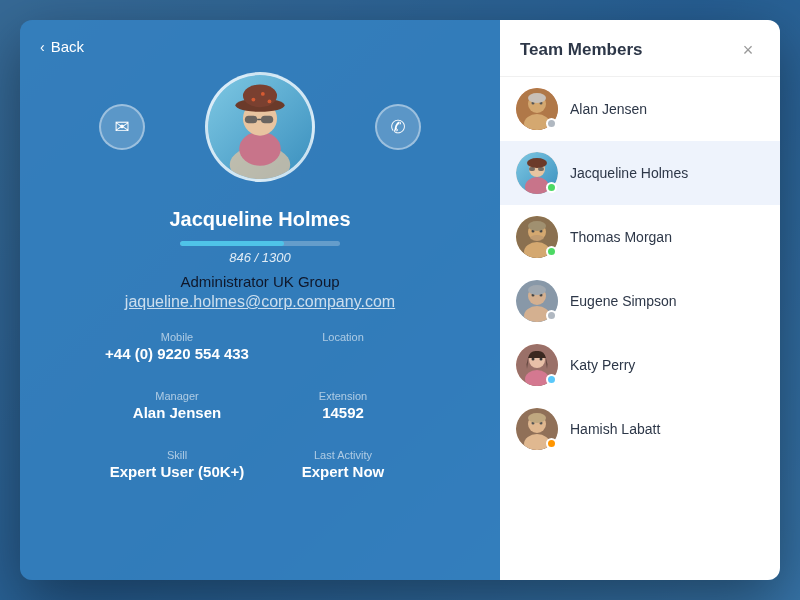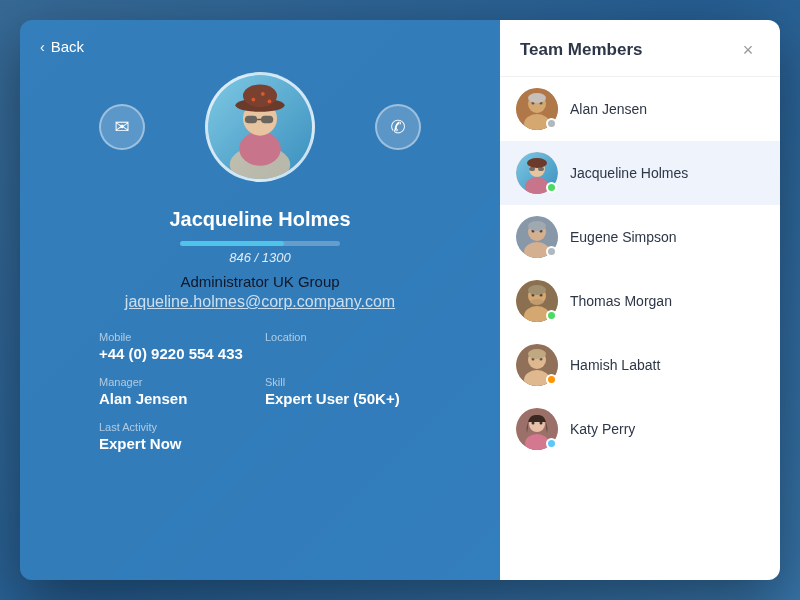--- a/index.html
+++ b/index.html
@@ -152,21 +152,22 @@
       font-size: 16px;
       margin-top: 3px;
       text-decoration: underline;
     }
 
     .details-grid {
       width: 100%;
       margin-top: 20px;
       display: grid;
       grid-template-columns: 1fr 1fr;
-      gap: 14px 10px;
+      gap: 28px 10px;
+      text-align: center;
     }
 
     .detail-item .detail-label {
       color: rgba(255,255,255,0.6);
       font-size: 11px;
       margin-bottom: 2px;
     }
 
     .detail-item .detail-value {
       color: #fff;
@@ -351,20 +352,24 @@
         <div class="detail-item">
           <div class="detail-label">Mobile</div>
           <div class="detail-value">+44 (0) 9220 554 433</div>
         </div>
         <div class="detail-item">
           <div class="detail-label">Location</div>
         </div>
         <div class="detail-item">
           <div class="detail-label">Manager</div>
           <div class="detail-value">Alan Jensen</div>
+        </div>
+        <div class="detail-item">
+          <div class="detail-label">Extension</div>
+          <div class="detail-value">14592</div>
         </div>
         <div class="detail-item">
           <div class="detail-label">Skill</div>
           <div class="detail-value">Expert User (50K+)</div>
         </div>
         <div class="detail-item">
           <div class="detail-label">Last Activity</div>
           <div class="detail-value">Expert Now</div>
         </div>
       </div>
@@ -415,87 +420,87 @@
               <ellipse cx="21" cy="11" rx="10" ry="5" fill="#6b3a2a"></ellipse>
             </svg>
           </div>
           <div class="status-dot green"></div>
         </div>
         <span class="member-name">Jacqueline Holmes</span>
       </div>
 
       <div class="member-item">
         <div class="member-avatar">
+          <div class="member-avatar-img av4">
+            <svg viewBox="0 0 42 42" class="avatar-face">
+              <circle cx="21" cy="21" r="21" fill="#8a7050"></circle>
+              <circle cx="21" cy="16" r="9" fill="#d4a870"></circle>
+              <ellipse cx="21" cy="36" rx="13" ry="10" fill="#d4a870"></ellipse>
+              <circle cx="17" cy="15" r="1.5" fill="#444"></circle>
+              <circle cx="25" cy="15" r="1.5" fill="#444"></circle>
+              <ellipse cx="21" cy="10" rx="9" ry="5" fill="#a09070"></ellipse>
+
+              <ellipse cx="21" cy="22" rx="7" ry="3" fill="#b09070" opacity="0.5"></ellipse>
+            </svg>
+          </div>
+          <div class="status-dot green"></div>
+        </div>
+        <span class="member-name">Thomas Morgan</span>
+      </div>
+
+      <div class="member-item">
+        <div class="member-avatar">
           <div class="member-avatar-img av3">
             <svg viewBox="0 0 42 42" class="avatar-face">
               <circle cx="21" cy="21" r="21" fill="#8898a8"></circle>
               <circle cx="21" cy="16" r="9" fill="#d4b090"></circle>
               <ellipse cx="21" cy="36" rx="13" ry="10" fill="#d4b090"></ellipse>
               <circle cx="17" cy="15" r="1.5" fill="#444"></circle>
               <circle cx="25" cy="15" r="1.5" fill="#444"></circle>
               <ellipse cx="21" cy="10" rx="9" ry="5" fill="#a0a8b0"></ellipse>
             </svg>
           </div>
           <div class="status-dot gray"></div>
         </div>
         <span class="member-name">Eugene Simpson</span>
       </div>
 
       <div class="member-item">
         <div class="member-avatar">
-          <div class="member-avatar-img av4">
+          <div class="member-avatar-img av6">
             <svg viewBox="0 0 42 42" class="avatar-face">
-              <circle cx="21" cy="21" r="21" fill="#8a7050"></circle>
-              <circle cx="21" cy="16" r="9" fill="#d4a870"></circle>
-              <ellipse cx="21" cy="36" rx="13" ry="10" fill="#d4a870"></ellipse>
-              <circle cx="17" cy="15" r="1.5" fill="#444"></circle>
-              <circle cx="25" cy="15" r="1.5" fill="#444"></circle>
-              <ellipse cx="21" cy="10" rx="9" ry="5" fill="#a09070"></ellipse>
-
-              <ellipse cx="21" cy="22" rx="7" ry="3" fill="#b09070" opacity="0.5"></ellipse>
+              <circle cx="21" cy="21" r="21" fill="#9a7068"></circle>
+              <circle cx="21" cy="16" r="8" fill="#e8c0a8"></circle>
+              <ellipse cx="21" cy="35" rx="12" ry="9" fill="#d47890"></ellipse>
+              <circle cx="17" cy="15" r="1.5" fill="#333"></circle>
+              <circle cx="25" cy="15" r="1.5" fill="#333"></circle>
+
+              <path d="M12,14 Q14,6 21,7 Q28,6 30,14" fill="#3a2820"></path>
+              <path d="M12,14 Q10,20 11,25" fill="#3a2820"></path>
+              <path d="M30,14 Q32,20 31,25" fill="#3a2820"></path>
             </svg>
           </div>
-          <div class="status-dot green"></div>
-        </div>
-        <span class="member-name">Thomas Morgan</span>
+          <div class="status-dot teal"></div>
+        </div>
+        <span class="member-name">Katy Perry</span>
       </div>
 
       <div class="member-item">
         <div class="member-avatar">
           <div class="member-avatar-img av5">
             <svg viewBox="0 0 42 42" class="avatar-face">
               <circle cx="21" cy="21" r="21" fill="#907058"></circle>
               <circle cx="21" cy="16" r="9" fill="#e0b890"></circle>
               <ellipse cx="21" cy="36" rx="13" ry="10" fill="#e0b890"></ellipse>
               <circle cx="17" cy="15" r="1.5" fill="#555"></circle>
               <circle cx="25" cy="15" r="1.5" fill="#555"></circle>
               <ellipse cx="21" cy="10" rx="9" ry="5" fill="#c0a880"></ellipse>
             </svg>
           </div>
           <div class="status-dot orange"></div>
         </div>
         <span class="member-name">Hamish Labatt</span>
       </div>
 
-      <div class="member-item">
-        <div class="member-avatar">
-          <div class="member-avatar-img av6">
-            <svg viewBox="0 0 42 42" class="avatar-face">
-              <circle cx="21" cy="21" r="21" fill="#9a7068"></circle>
-              <circle cx="21" cy="16" r="8" fill="#e8c0a8"></circle>
-              <ellipse cx="21" cy="35" rx="12" ry="9" fill="#d47890"></ellipse>
-              <circle cx="17" cy="15" r="1.5" fill="#333"></circle>
-              <circle cx="25" cy="15" r="1.5" fill="#333"></circle>
-
-              <path d="M12,14 Q14,6 21,7 Q28,6 30,14" fill="#3a2820"></path>
-              <path d="M12,14 Q10,20 11,25" fill="#3a2820"></path>
-              <path d="M30,14 Q32,20 31,25" fill="#3a2820"></path>
-            </svg>
-          </div>
-          <div class="status-dot teal"></div>
-        </div>
-        <span class="member-name">Katy Perry</span>
-      </div>
-
     </div>
   </div>
 
 </div>
 
 </body></html>

